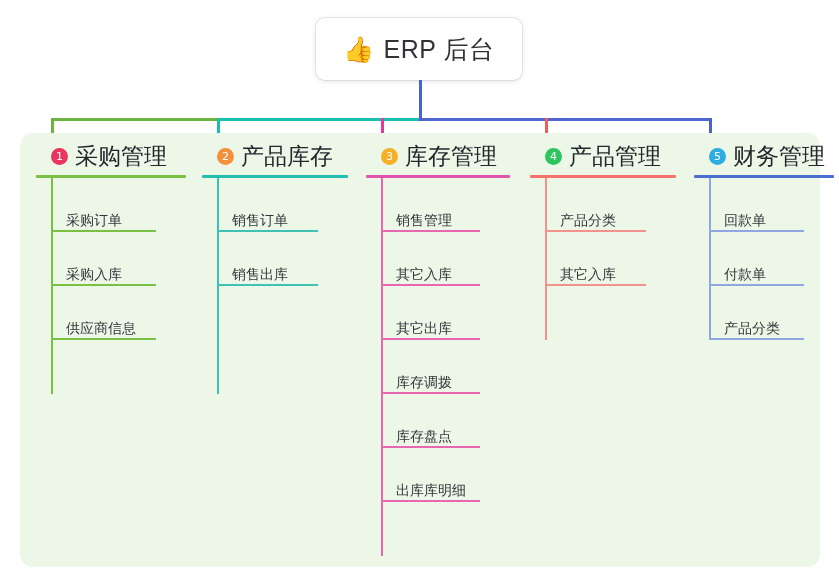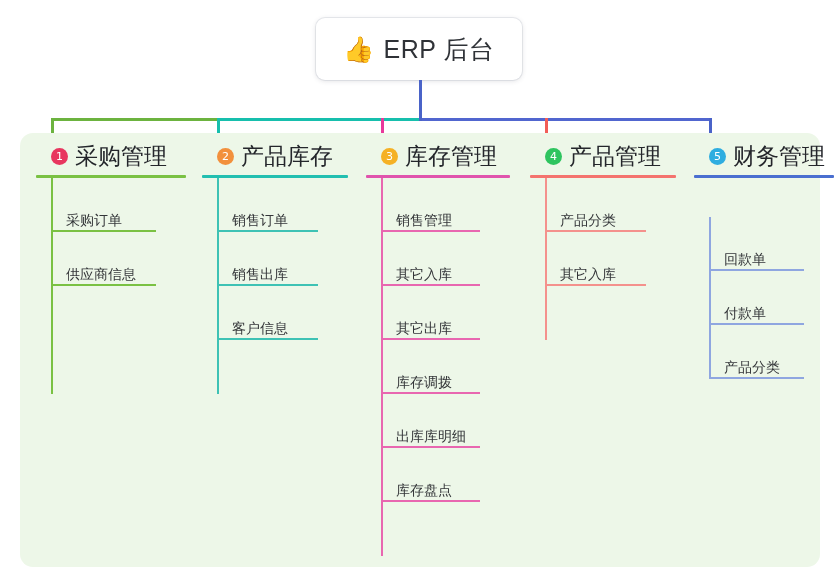--- a/index.html
+++ b/index.html
@@ -169,20 +169,24 @@
           <span class="col-title">采购管理</span>
         </div>
         <div class="col-rule" style="background: rgb(122, 193, 67); width: 150px;"></div>
         <div class="children" style="width: 150px;">
           <div class="spine" style="background: rgb(122, 193, 67); height: 216px;"></div>
           <div class="child">
             <span class="child-label">采购订单</span>
             <div class="child-rule" style="background: rgb(122, 193, 67); width: 105px;"></div>
           </div>
           <div class="child">
+            <span class="child-label">采购入库</span>
+            <div class="child-rule" style="background: rgb(122, 193, 67); width: 105px;"></div>
+          </div>
+          <div class="child">
             <span class="child-label">供应商信息</span>
             <div class="child-rule" style="background: rgb(122, 193, 67); width: 105px;"></div>
           </div>
         </div>
       </div>
       <div class="column" style="left: 202px; width: 146px;">
         <div class="col-head">
           <span class="badge" style="background: rgb(242, 144, 60);">2</span>
           <span class="col-title">产品库存</span>
         </div>
@@ -190,24 +194,20 @@
         <div class="children" style="width: 146px;">
           <div class="spine" style="background: rgb(62, 194, 180); height: 216px;"></div>
           <div class="child">
             <span class="child-label">销售订单</span>
             <div class="child-rule" style="background: rgb(62, 194, 180); width: 101px;"></div>
           </div>
           <div class="child">
             <span class="child-label">销售出库</span>
             <div class="child-rule" style="background: rgb(62, 194, 180); width: 101px;"></div>
           </div>
-          <div class="child">
-            <span class="child-label">客户信息</span>
-            <div class="child-rule" style="background: rgb(62, 194, 180); width: 101px;"></div>
-          </div>
         </div>
       </div>
       <div class="column" style="left: 366px; width: 144px;">
         <div class="col-head">
           <span class="badge" style="background: rgb(245, 177, 37);">3</span>
           <span class="col-title">库存管理</span>
         </div>
         <div class="col-rule" style="background: rgb(224, 84, 173); width: 144px;"></div>
         <div class="children" style="width: 144px;">
           <div class="spine" style="background: rgb(232, 103, 176); height: 378px;"></div>
@@ -221,25 +221,25 @@
           </div>
           <div class="child">
             <span class="child-label">其它出库</span>
             <div class="child-rule" style="background: rgb(232, 103, 176); width: 99px;"></div>
           </div>
           <div class="child">
             <span class="child-label">库存调拨</span>
             <div class="child-rule" style="background: rgb(232, 103, 176); width: 99px;"></div>
           </div>
           <div class="child">
+            <span class="child-label">库存盘点</span>
+            <div class="child-rule" style="background: rgb(232, 103, 176); width: 99px;"></div>
+          </div>
+          <div class="child">
             <span class="child-label">出库库明细</span>
-            <div class="child-rule" style="background: rgb(232, 103, 176); width: 99px;"></div>
-          </div>
-          <div class="child">
-            <span class="child-label">库存盘点</span>
             <div class="child-rule" style="background: rgb(232, 103, 176); width: 99px;"></div>
           </div>
         </div>
       </div>
       <div class="column" style="left: 530px; width: 146px;">
         <div class="col-head">
           <span class="badge" style="background: rgb(46, 196, 95);">4</span>
           <span class="col-title">产品管理</span>
         </div>
         <div class="col-rule" style="background: rgb(244, 115, 110); width: 146px;"></div>
@@ -254,21 +254,21 @@
             <div class="child-rule" style="background: rgb(244, 145, 140); width: 101px;"></div>
           </div>
         </div>
       </div>
       <div class="column" style="left: 694px; width: 140px;">
         <div class="col-head">
           <span class="badge" style="background: rgb(46, 173, 224);">5</span>
           <span class="col-title">财务管理</span>
         </div>
         <div class="col-rule" style="background: rgb(74, 111, 208); width: 140px;"></div>
-        <div class="children" style="width: 140px; margin-top: 39px;">
+        <div class="children" style="width: 140px;">
           <div class="spine" style="background: rgb(143, 166, 224); height: 162px;"></div>
           <div class="child">
             <span class="child-label">回款单</span>
             <div class="child-rule" style="background: rgb(143, 166, 224); width: 95px;"></div>
           </div>
           <div class="child">
             <span class="child-label">付款单</span>
             <div class="child-rule" style="background: rgb(143, 166, 224); width: 95px;"></div>
           </div>
           <div class="child">

